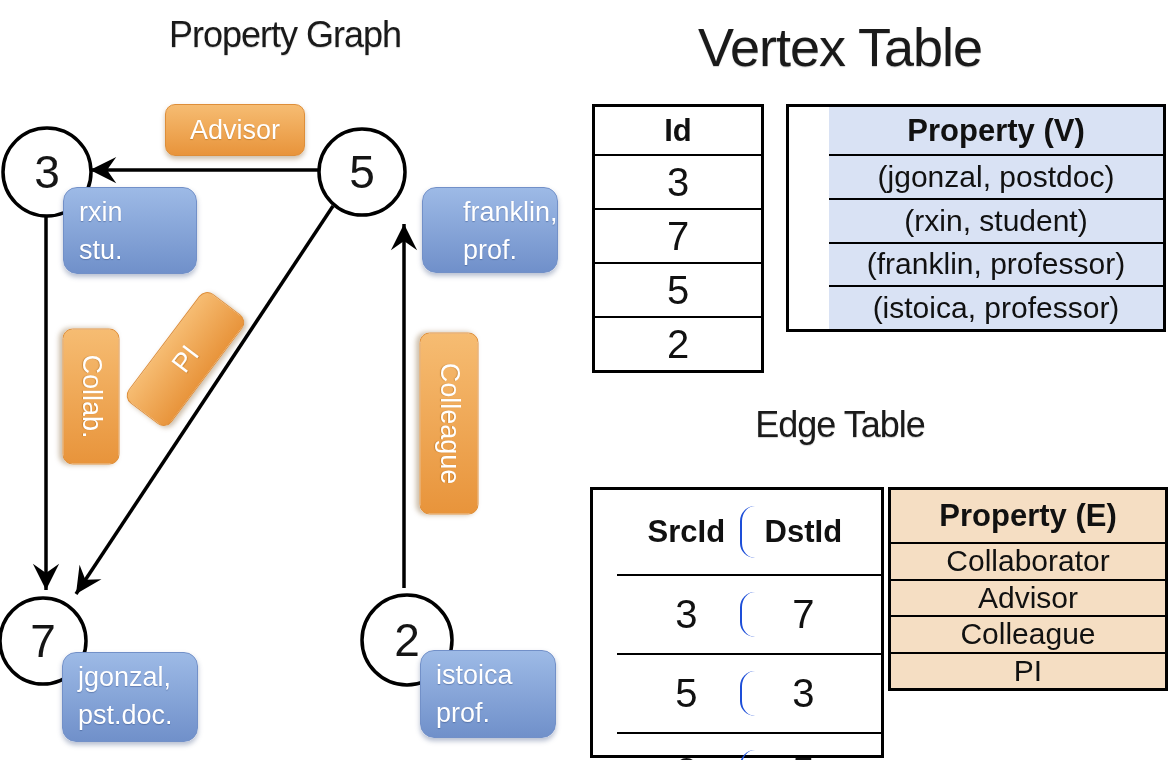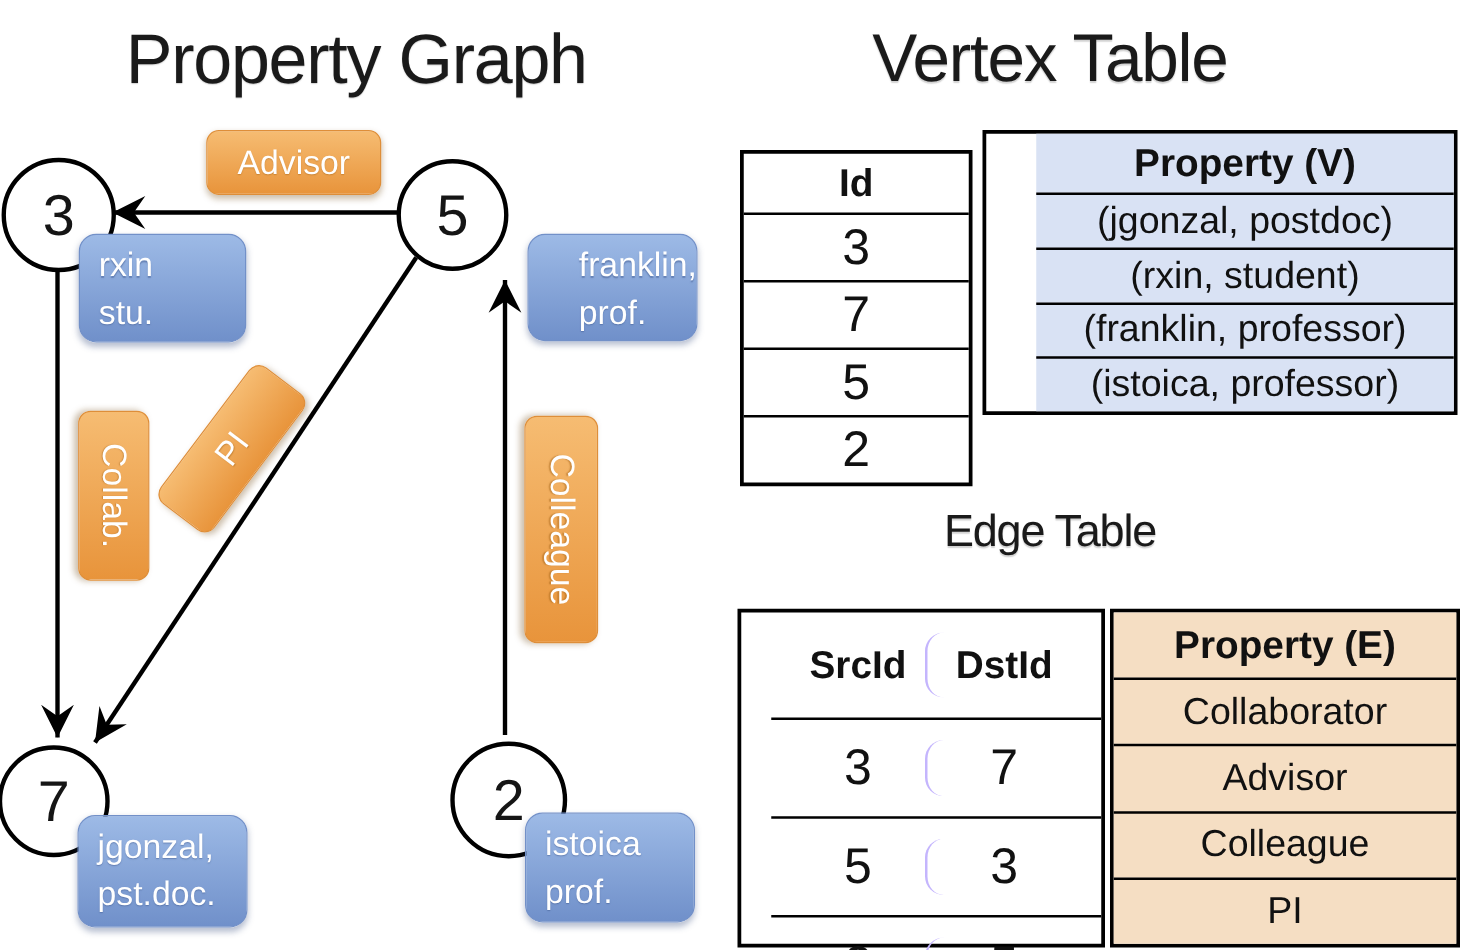--- a/index.html
+++ b/index.html
@@ -3,21 +3,21 @@
 <meta charset="utf-8">
 <style>
   html,body{margin:0;padding:0;background:#fff;}
   #stage{
     position:relative;width:1170px;height:760px;background:#ffffff;
     font-family:"Liberation Sans",sans-serif;overflow:hidden;
   }
   
   .big-title{
     position:absolute;text-align:center;color:#1a1a1a;
-    font-size:56px;font-weight:400;letter-spacing:-1px;white-space:nowrap;
+    font-size:36px;font-weight:400;letter-spacing:-1px;white-space:nowrap;
     text-shadow:0 1px 1px rgba(0,0,0,0.18);
   }
   
   #graph-svg{position:absolute;left:0;top:0;}
   .edge-line{stroke:#000;stroke-width:3.5;fill:none;}
   .node-circle{fill:#fff;stroke:#000;stroke-width:3.5;}
   .node-id{font-family:"Liberation Sans",sans-serif;font-size:46px;fill:#151515;text-anchor:middle;}
   
   .olabel{
     position:absolute;display:flex;align-items:center;justify-content:center;
@@ -48,21 +48,21 @@
     font-size:30px;color:#111;
   }
   .trow + .trow{border-top:2px solid #000;}
   .trow.hdr{flex:0 0 47px;font-size:31px;font-weight:bold;}
   .etbl .trow.hdr{flex:0 0 52px;}
   .trow.num{font-size:40px;}
   .bluecells .trow{background:#d9e2f4;}
   .tancells .trow{background:#f5dec3;}
   .twocol{justify-content:stretch;padding:16px;margin-left:24px;}
   .twocol .cell{flex:0 0 46%;display:flex;align-items:center;justify-content:center;height:100%;box-sizing:border-box;}
-  .twocol .cell.c2{flex:1 1 auto;border-left:2px solid #c4b5fd;border-radius:15px;}
+  .twocol .cell.c2{flex:1 1 auto;border-left:2px solid #1d4ed8;border-radius:15px;}
 </style>
 </head>
 <body>
 
 <div id="stage">
 
   <div class="big-title" style="left:0;top:14px;width:570px;">Property Graph</div>
 
   <svg id="graph-svg" width="585" height="760" viewBox="0 0 585 760">
     <defs>
@@ -107,21 +107,21 @@
     <span>jgonzal,</span>
     <span>pst.doc.</span>
   </div>
   <div class="vlabel" style="left:420px;top:650px;width:136px;height:88px;">
     <span>istoica</span>
     <span>prof.</span>
   </div>
 
   <div class="big-title" style="left:585px;top:16px;width:510px;font-size:54px;">Vertex Table</div>
 
-  <div class="tblbox" style="left:592px;top:104px;width:186px;height:269px;margin-top:16px;">
+  <div class="tblbox" style="left:592px;top:104px;width:172px;height:269px;">
     <div class="trow hdr">Id</div>
     <div class="trow num">3</div>
     <div class="trow num">7</div>
     <div class="trow num">5</div>
     <div class="trow num">2</div>
   </div>
 
   <div class="tblbox bluecells" style="left:786px;top:104px;width:380px;height:228px;padding-left:40px;">
     <div class="trow hdr">Property (V)</div>
     <div class="trow">(jgonzal, postdoc)</div>
@@ -148,21 +148,21 @@
     <div class="trow num twocol">
       <div class="cell">2</div>
       <div class="cell c2">5</div>
     </div>
     <div class="trow num twocol">
       <div class="cell">5</div>
       <div class="cell c2">7</div>
     </div>
   </div>
 
-  <div class="tblbox etbl tancells" style="left:888px;top:487px;width:280px;height:271px;">
+  <div class="tblbox etbl tancells" style="left:888px;top:487px;width:280px;height:204px;">
     <div class="trow hdr">Property (E)</div>
     <div class="trow">Collaborator</div>
     <div class="trow">Advisor</div>
     <div class="trow">Colleague</div>
     <div class="trow">PI</div>
   </div>
 
 </div>
 
 </body></html>

